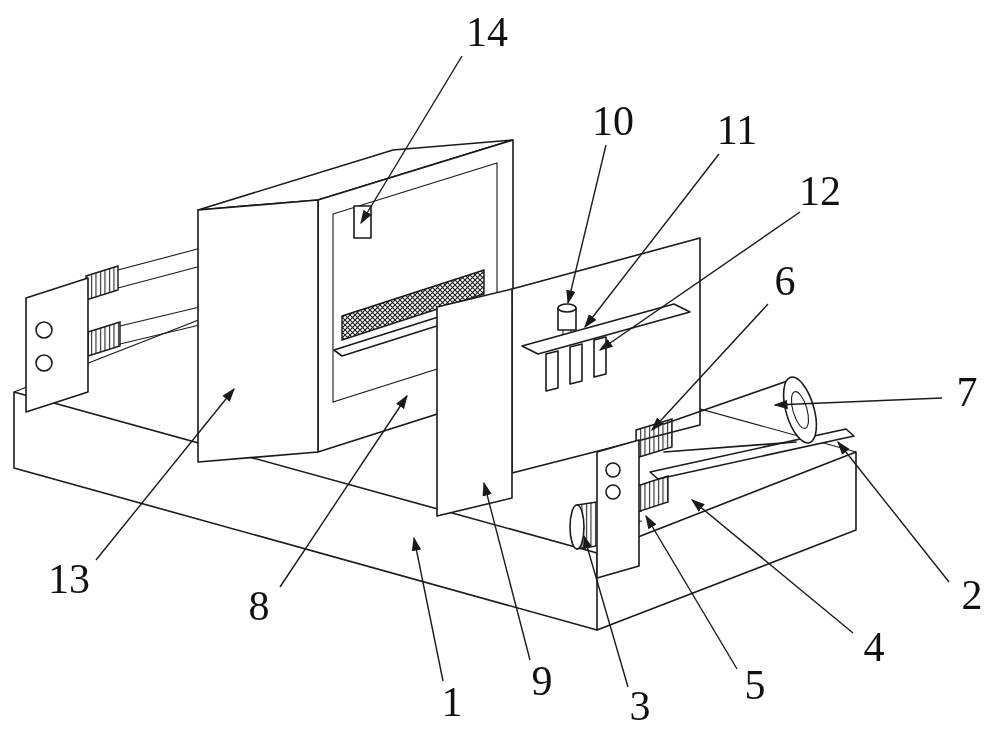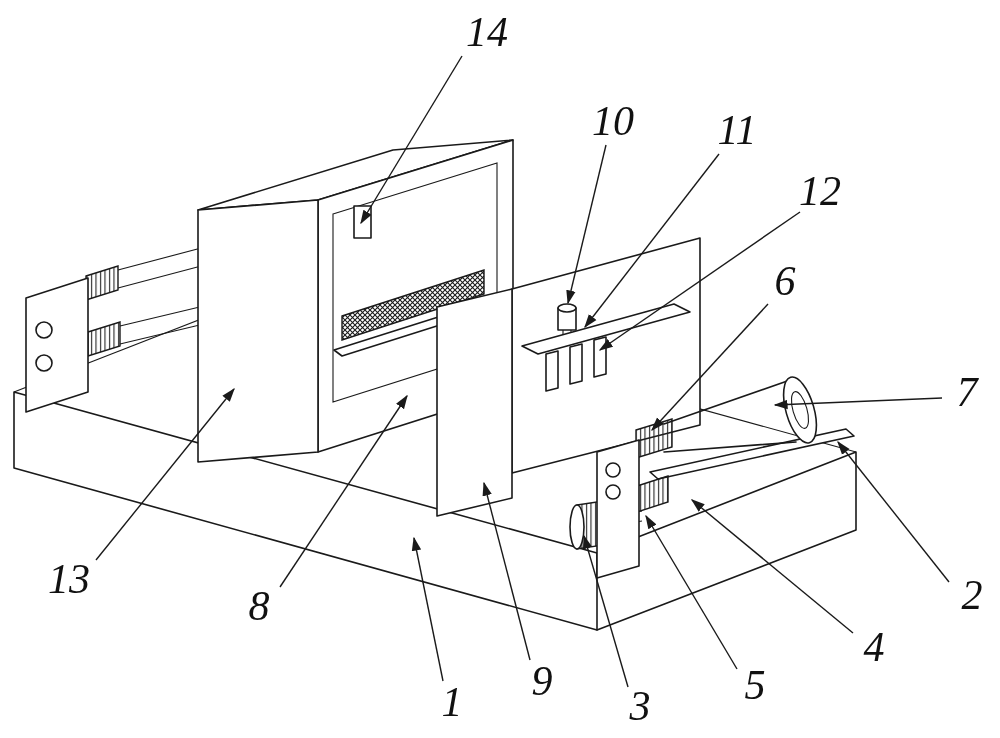--- a/index.html
+++ b/index.html
@@ -1,17 +1,17 @@
 <!DOCTYPE html>
 <html style="--bg: #ffffff; --line: #1a1a1a;"><head>
 <meta charset="utf-8">
 <style>
   :root { --line:#1a1a1a; --bg:#ffffff; }
   html,body { margin:0; padding:0; background:var(--bg); }
-  .stage { width:1000px; height:738px; position:relative; overflow:hidden; background:var(--bg);font-style:italic; }
+  .stage { width:1000px; height:738px; position:relative; overflow:hidden; background:var(--bg); }
   svg { display:block; }
   .face   { fill:#ffffff; stroke:var(--line); stroke-width:1.6; stroke-linejoin:round; }
   .stroke { fill:none;    stroke:var(--line); stroke-width:1.6; stroke-linejoin:round; stroke-linecap:round; }
   .thin   { fill:none;    stroke:var(--line); stroke-width:1.1; }
   .hatchv { fill:url(#vlines);     stroke:var(--line); stroke-width:1.4; }
   .dark   { fill:url(#crosshatch); stroke:var(--line); stroke-width:1.4; }
   .leader { stroke:var(--line); stroke-width:1.4; fill:none; }
   .part-num { font-family:"Liberation Serif","DejaVu Serif",serif; font-size:42px; fill:#111;
               text-anchor:middle; dominant-baseline:central; }
 </style>

